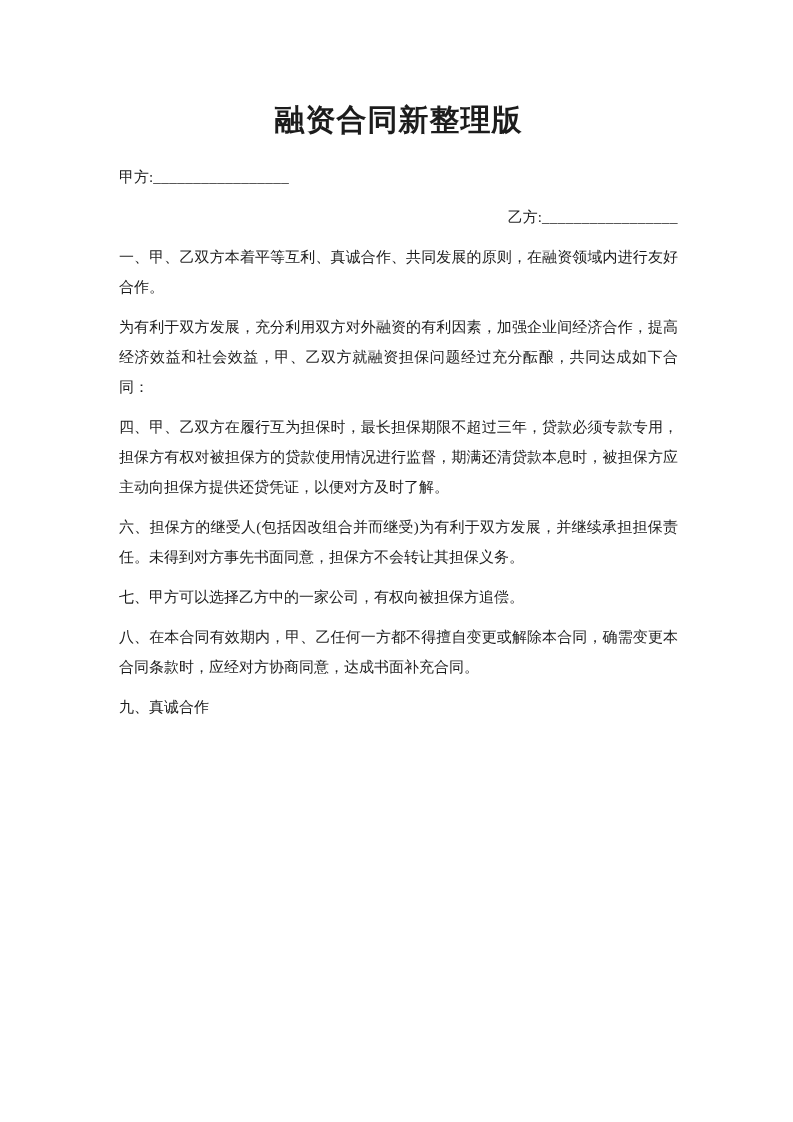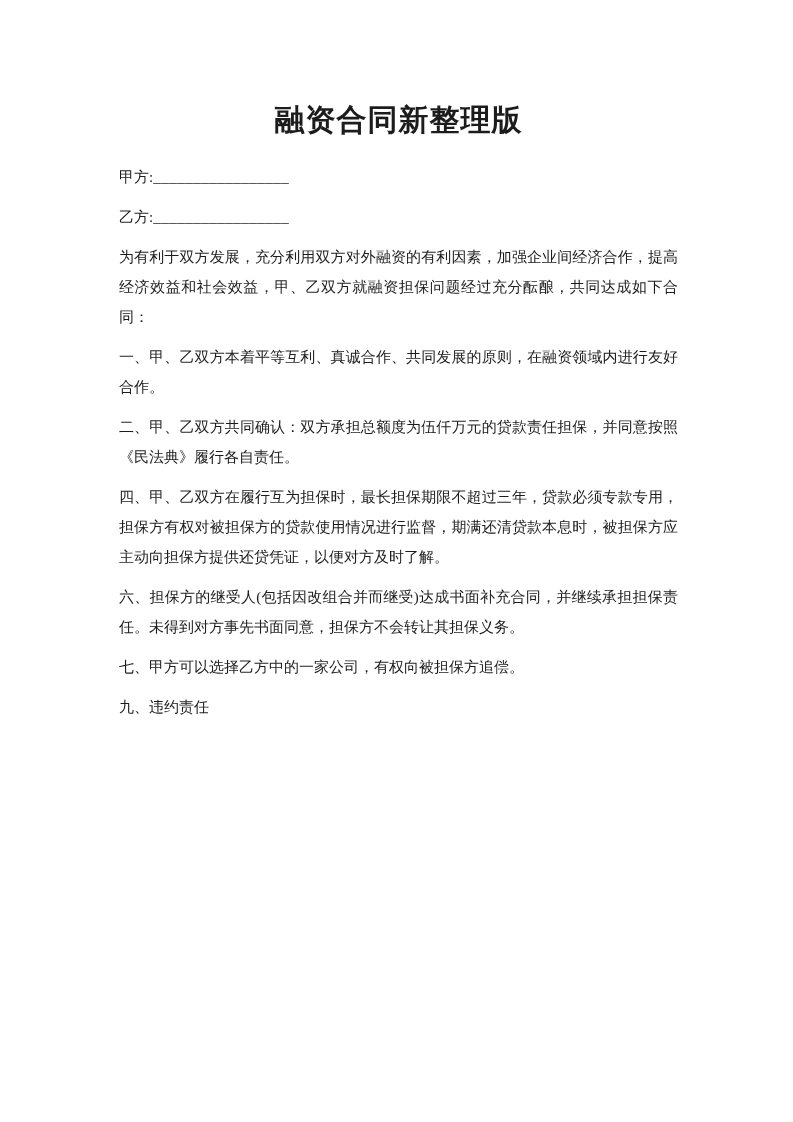--- a/index.html
+++ b/index.html
@@ -35,20 +35,21 @@
     letter-spacing: 1px;
   }
   .party-line {
     margin: 22px 0 0 0;
     font-size: 15px;
     line-height: 30px;
     white-space: nowrap;
   }
   .party-line.second {
     margin-top: 10px;
+    text-align: right;
   }
   .party-blank {
     margin-left: 0;
     letter-spacing: 0.5px;
   }
   .para {
     margin: 10px 0 0 0;
     font-size: 15px;
     line-height: 30px;
     text-align: justify;
@@ -64,31 +65,31 @@
     <h1 class="doc-title">融资合同新整理版</h1>
 
     <p class="party-line">
       <span>甲方:</span><span class="party-blank">_________________</span>
     </p>
 
     <p class="party-line second">
       <span>乙方:</span><span class="party-blank">_________________</span>
     </p>
 
+    <p class="para">一、甲、乙双方本着平等互利、真诚合作、共同发展的原则，在融资领域内进行友好合作。</p>
+
     <p class="para">为有利于双方发展，充分利用双方对外融资的有利因素，加强企业间经济合作，提高经济效益和社会效益，甲、乙双方就融资担保问题经过充分酝酿，共同达成如下合同：</p>
 
-    <p class="para">一、甲、乙双方本着平等互利、真诚合作、共同发展的原则，在融资领域内进行友好合作。</p>
-
-    <p class="para">二、甲、乙双方共同确认：双方承担总额度为伍仟万元的贷款责任担保，并同意按照《民法典》履行各自责任。</p>
 
 
     <p class="para">四、甲、乙双方在履行互为担保时，最长担保期限不超过三年，贷款必须专款专用，担保方有权对被担保方的贷款使用情况进行监督，期满还清贷款本息时，被担保方应主动向担保方提供还贷凭证，以便对方及时了解。</p>
 
 
-    <p class="para">六、担保方的继受人(包括因改组合并而继受)达成书面补充合同，并继续承担担保责任。未得到对方事先书面同意，担保方不会转让其担保义务。</p>
+    <p class="para">六、担保方的继受人(包括因改组合并而继受)为有利于双方发展，并继续承担担保责任。未得到对方事先书面同意，担保方不会转让其担保义务。</p>
 
     <p class="para">七、甲方可以选择乙方中的一家公司，有权向被担保方追偿。</p>
 
+    <p class="para">八、在本合同有效期内，甲、乙任何一方都不得擅自变更或解除本合同，确需变更本合同条款时，应经对方协商同意，达成书面补充合同。</p>
 
-    <p class="para">九、违约责任</p>
+    <p class="para">九、真诚合作</p>
 
   </div>
 </div>
 
 </body></html>

